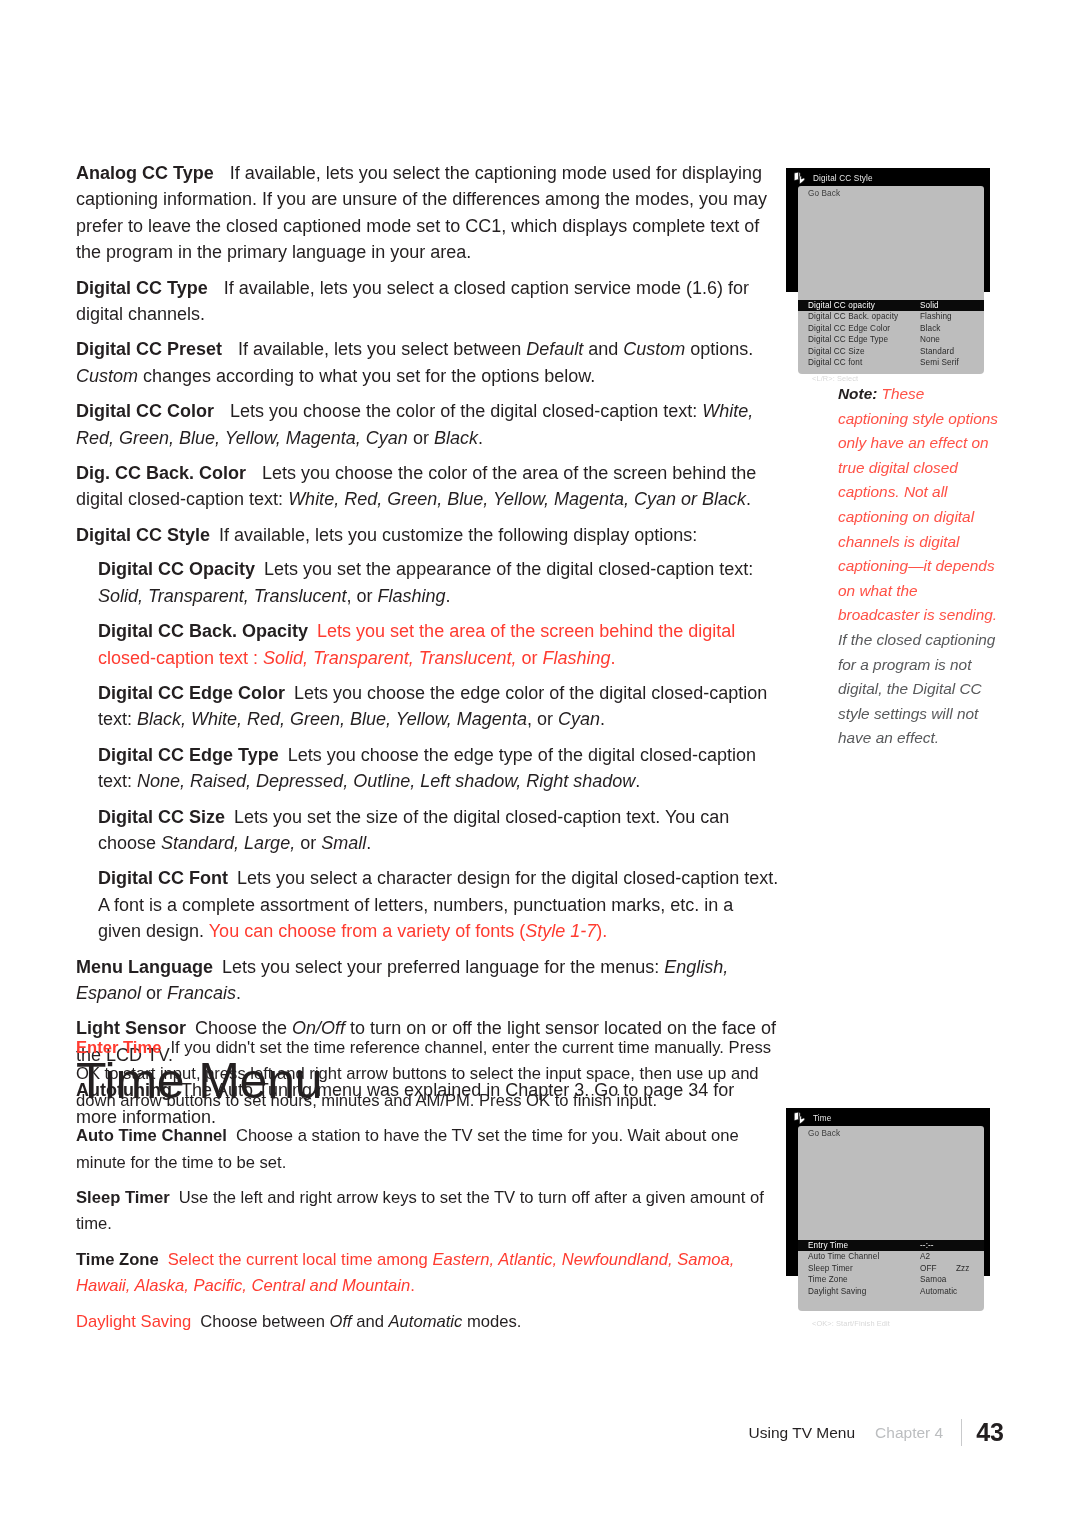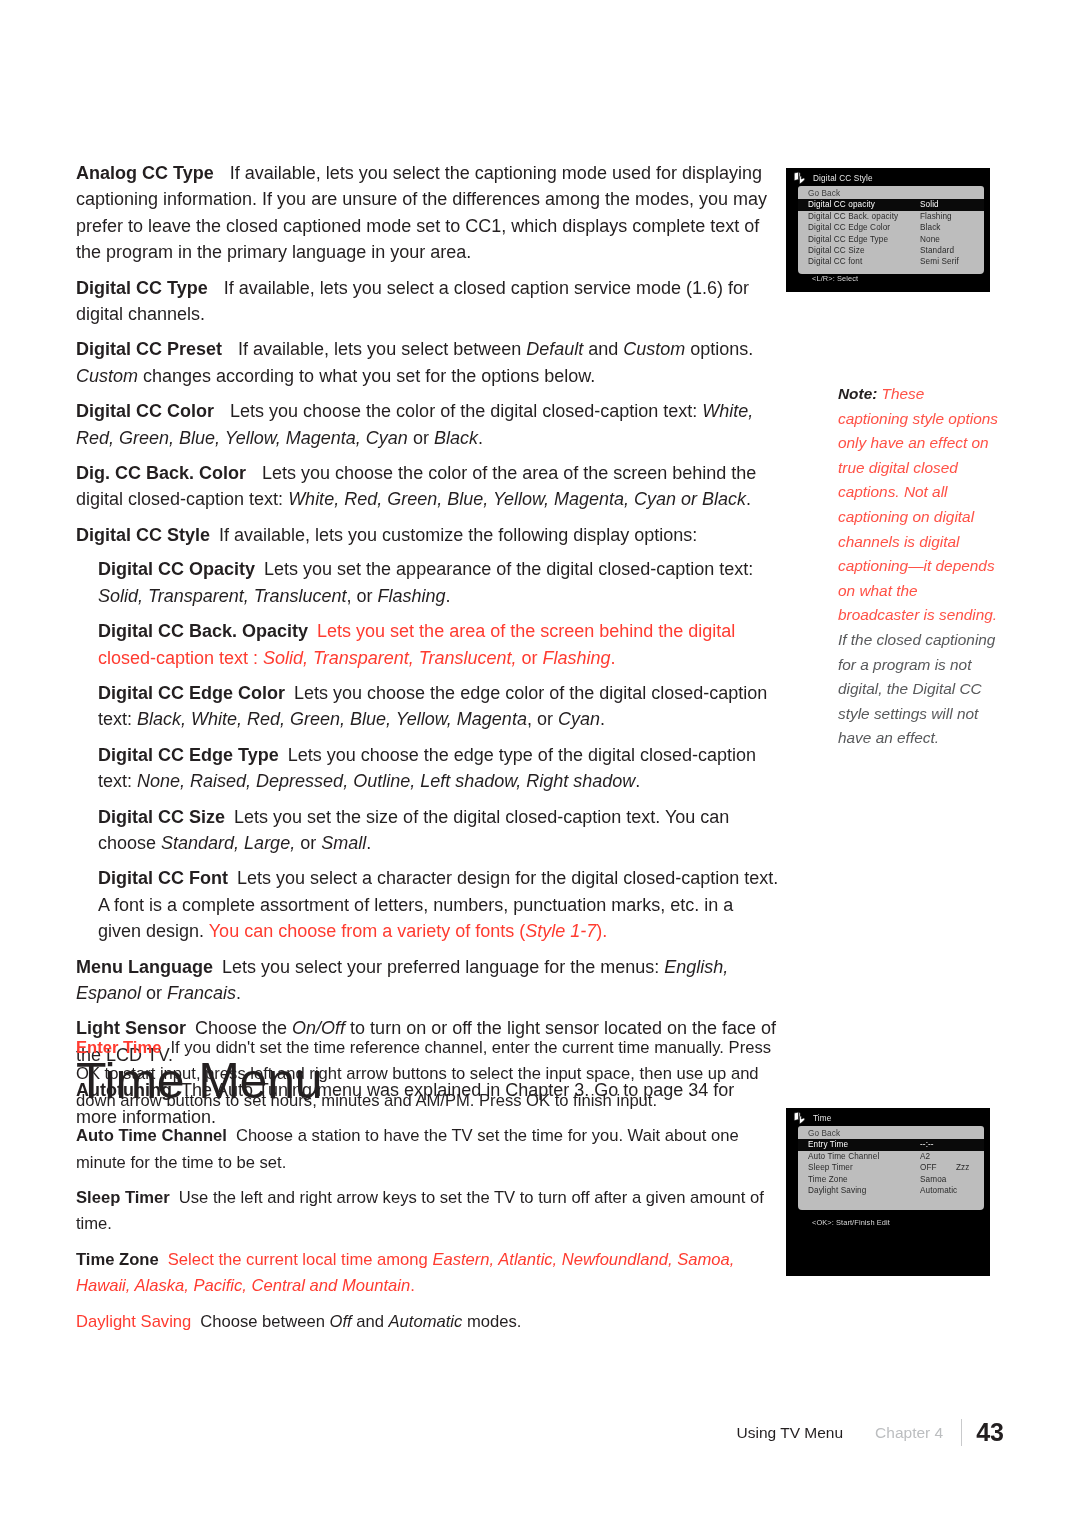--- a/index.html
+++ b/index.html
@@ -122,21 +122,21 @@
     padding: 0 4px 0 10px;
     letter-spacing: .1px;
   }
   .osd-row .k { flex: 0 0 112px; }
   .osd-row .v { flex: 1; }
   .osd-row .v2 { width: 24px; text-align: left; }
   .osd-row.sel {
     background: #0a0a0a;
     color: #ffffff;
   }
-  .osd-row.dim { color: #3d3d3d; }
+  .osd-row.dim { color: #3d3d3d; flex-direction: column; }
 
   .osd-foot {
     color: #d8d8d8;
     font-size: 7.4px;
     padding: 0 0 0 26px;
     letter-spacing: .1px;
   }
   #osd-time .osd-foot { padding-top: 8px; }
 
   
@@ -144,21 +144,21 @@
     position: absolute;
     left: 0;
     top: 1418px;
     width: 1004px;
     display: flex;
     justify-content: flex-end;
     align-items: center;
     font-size: 15.5px;
   }
   .footer .using { color: #231f20; }
-  .footer .chap  { color: #bcbec0; margin-left: 32px; text-align: center; }
+  .footer .chap  { color: #bcbec0; margin-left: 20px; text-align: center; }
   .footer .rule  { width: 1px; height: 27px; background: #c9cacc; margin: 0 14px 0 18px; }
   .footer .pg    { font-size: 25px; font-weight: bold; color: #231f20; }
 </style>
 </head>
 <body>
 
 <div class="page">
 
   <div class="maincol">
 

